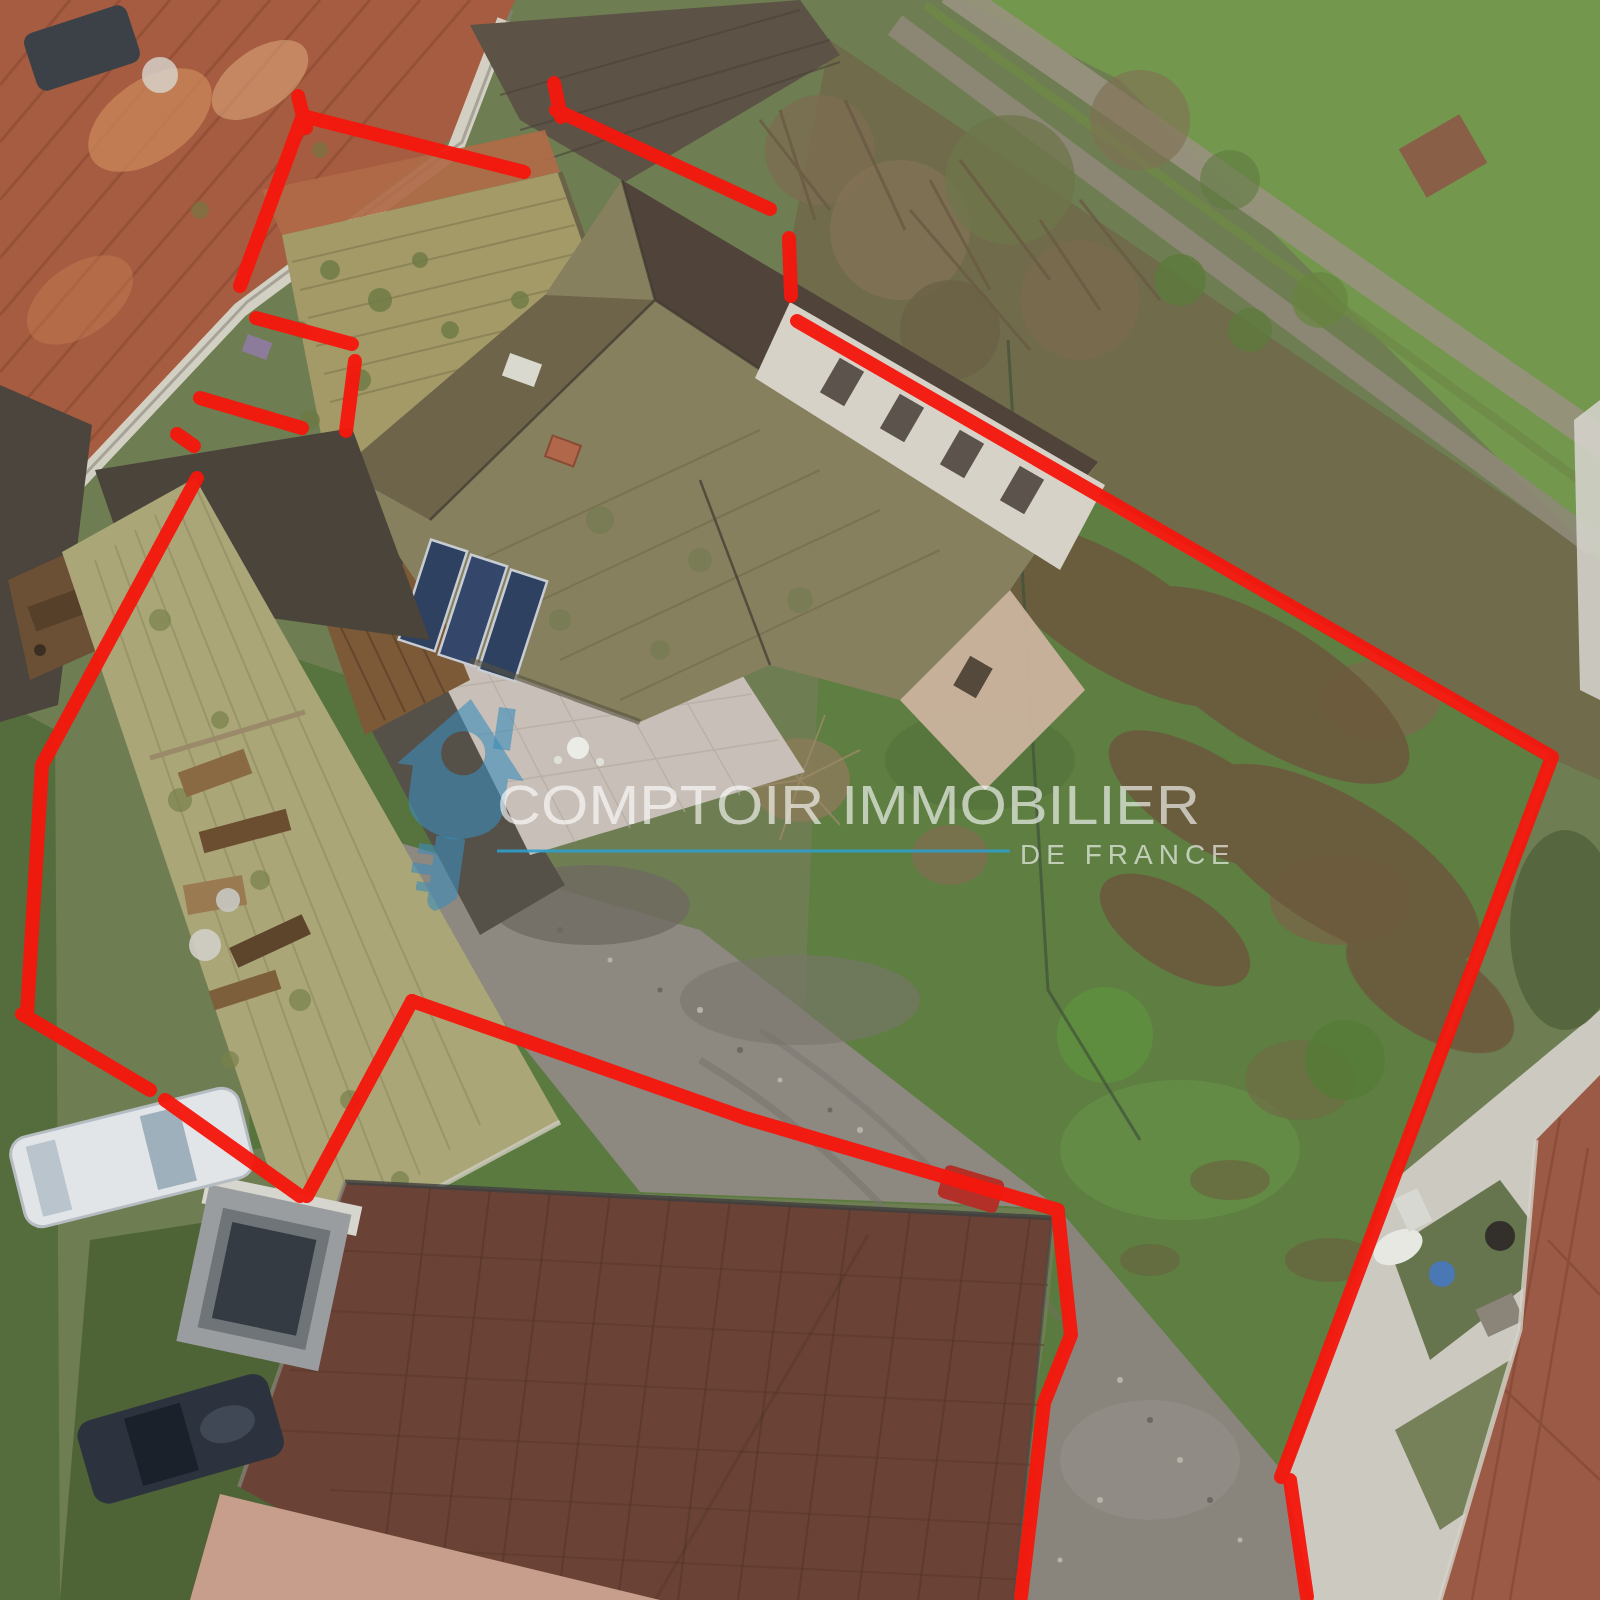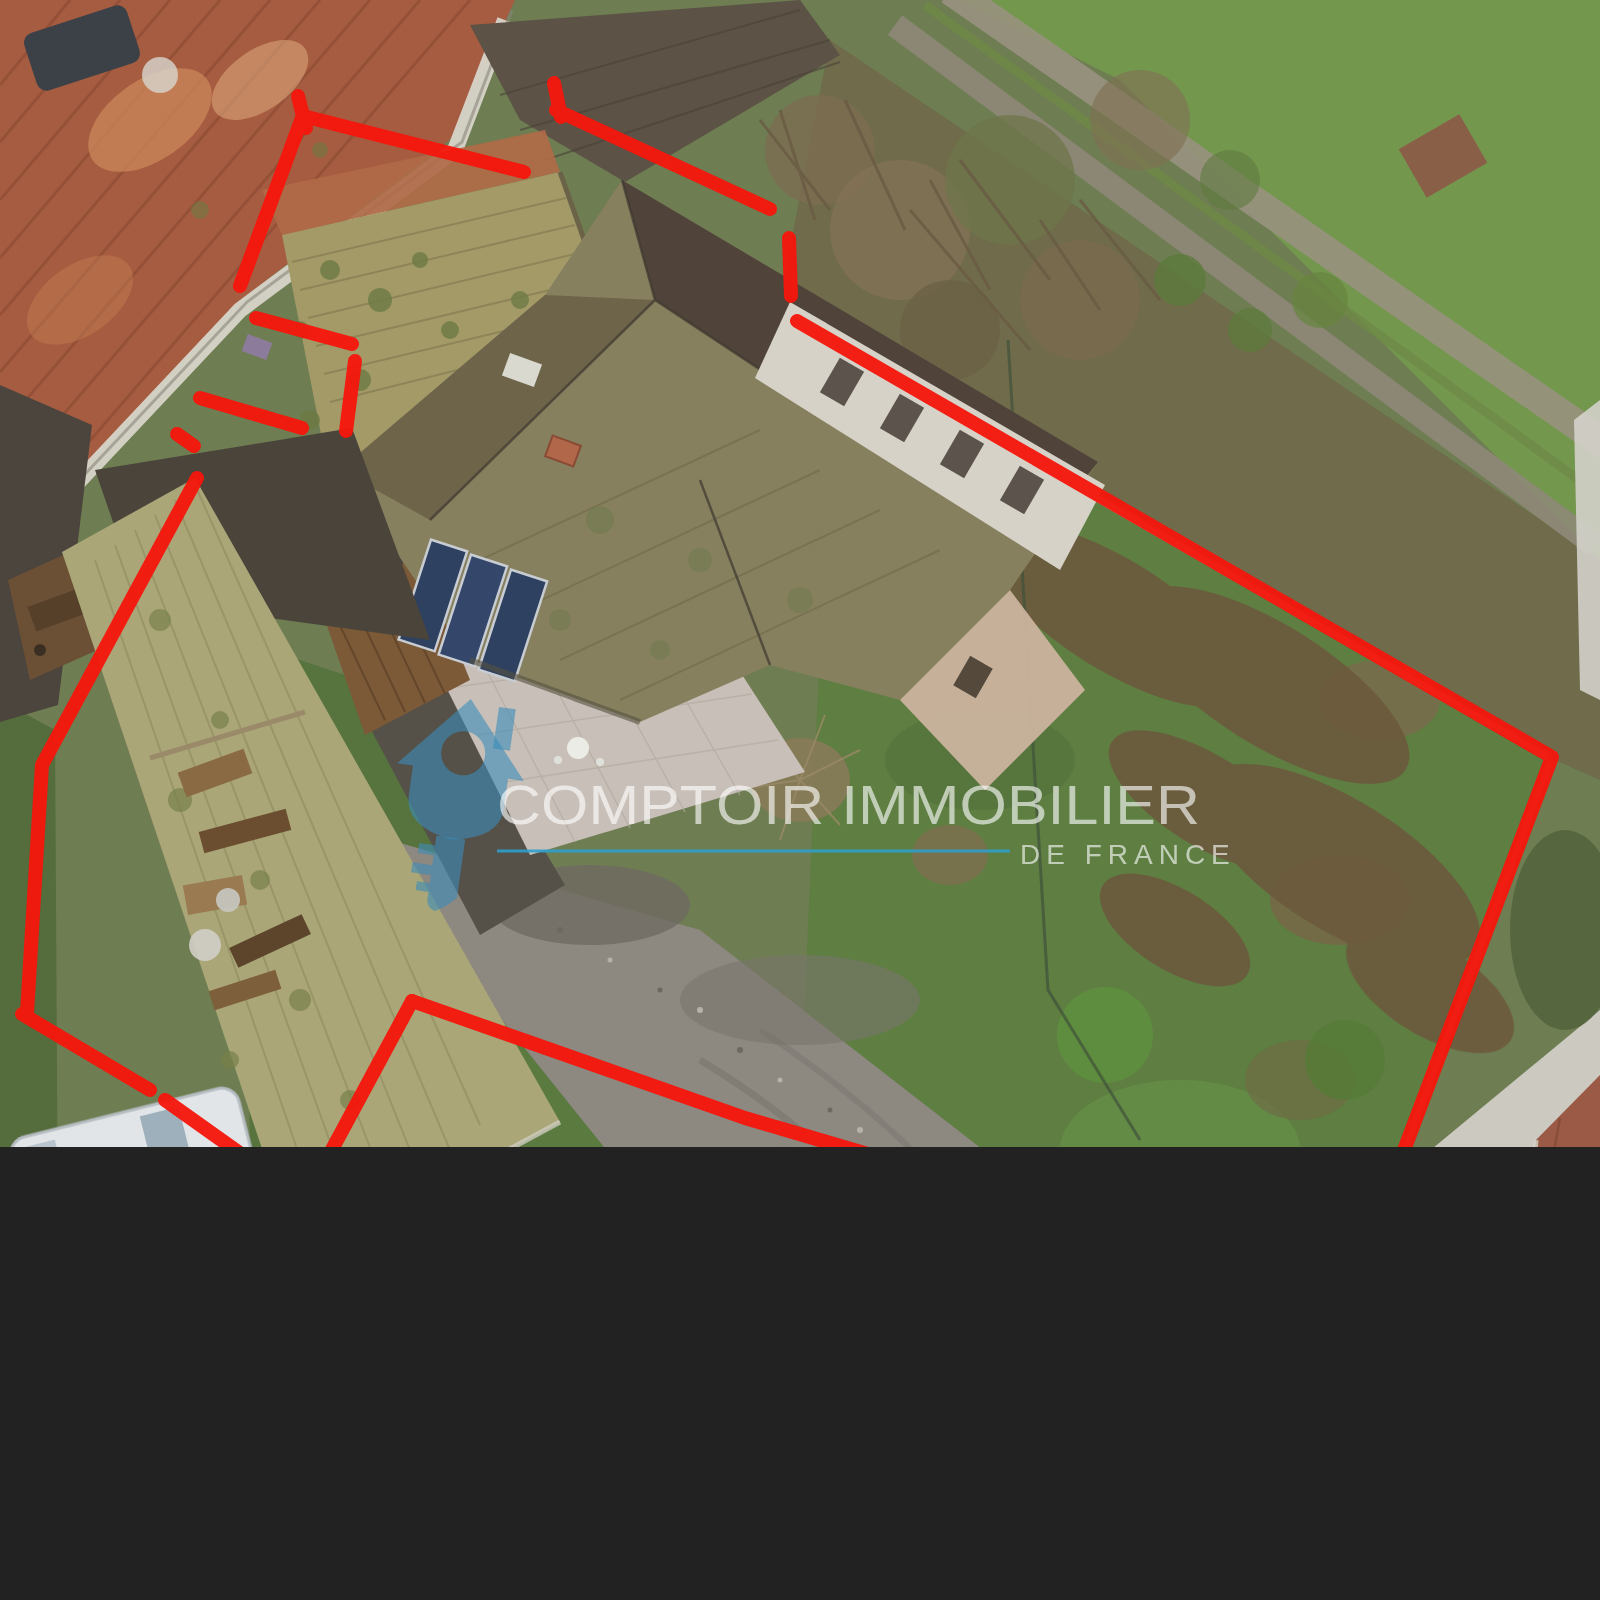--- a/index.html
+++ b/index.html
@@ -1,16 +1,16 @@
 <!DOCTYPE html>
 <html><head>
 <meta charset="utf-8">
 <style>
   html,body{margin:0;padding:0;background:#222;}
-  .stage{position:relative;width:1600px;height:1147px;overflow:hidden;
+  .stage{position:relative;width:1600px;height:1600px;overflow:hidden;
          font-family:"Liberation Sans",sans-serif;}
   svg{display:block}
   text{font-family:"Liberation Sans",sans-serif;}
 </style>
 </head>
 <body>
 
 <div class="stage">
 <svg width="1600" height="1600" viewBox="0 0 1600 1600">
 

